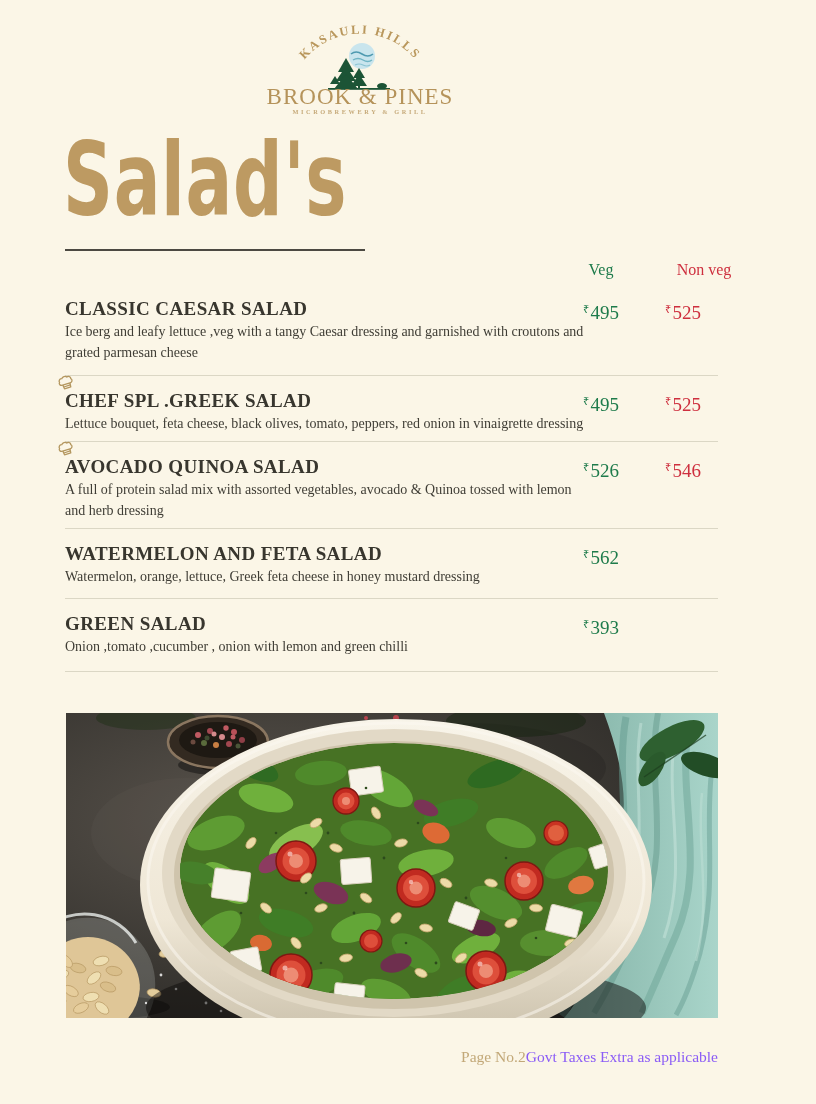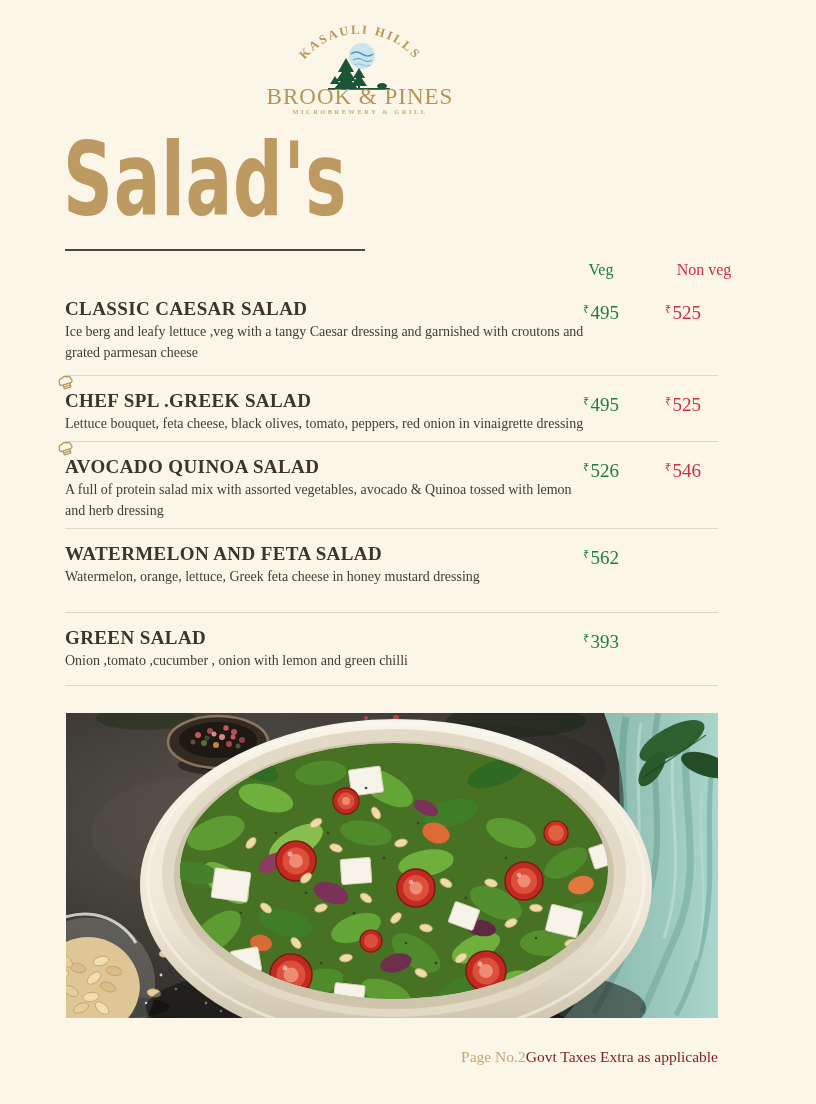--- a/index.html
+++ b/index.html
@@ -20,38 +20,38 @@
   .title-rule{position:absolute;left:65px;top:249px;width:300px;height:2px;background:#4C4942}
 
   .col-headers{position:absolute;left:65px;top:261px;width:653px;height:22px;font-size:16px}
   .col-headers .veg{position:absolute;left:496px;width:80px;text-align:center;color:var(--veg-green)}
   .col-headers .nonveg{position:absolute;left:599px;width:80px;text-align:center;color:var(--nonveg-red)}
 
   .items{position:absolute;left:65px;top:292px;width:653px}
   .item{position:relative;border-bottom:1.2px solid var(--divider)}
   .item.first{padding:5px 0 12px}
   .item.rest{padding:13px 0 7px}
-  .item.short{padding:13px 0 25px}
+  .item.short{padding:13px 0 11px}
   .item.last{padding:13px 0 14px}
   .iname{font-size:19px;font-weight:700;letter-spacing:.4px;color:var(--text-dark);line-height:24px}
   .idesc{font-size:14px;color:var(--text-body);line-height:21px;max-width:525px}
   .price{position:absolute;width:80px;text-align:center;font-weight:400;font-size:19px;line-height:24px}
   .item.first .price{top:5px}
   .item.rest .price,.item.short .price,.item.last .price{top:13px}
   .price.veg{left:496px;color:var(--veg-green)}
   .price.nonveg{left:578px;color:var(--nonveg-red)}
   .price .rs{font-style:normal;font-size:11px;vertical-align:6px;margin-right:1px}
   .chef{position:absolute;left:-9px;top:-3px;width:24px;height:22px}
 
   .photo{position:absolute;left:66px;top:713px;width:652px;height:305px}
 
   .footer{position:absolute;left:65px;top:1048px;width:653px;display:flex;
     justify-content:flex-end;font-size:15.5px}
   .footer .pageno{color:var(--footer-gold)}
-  .footer .taxes{color:#7f1d1d}
+  .footer .taxes{color:#8b5cf6}
 </style>
 </head>
 <body>
 
 <div class="page">
 
   <div class="logo">
     <svg width="204" height="100" viewBox="0 0 204 100">
       <defs>
           <path id="lg-arc" d="M 34 64 A 72 72 0 0 1 170 64" fill="none"></path>

